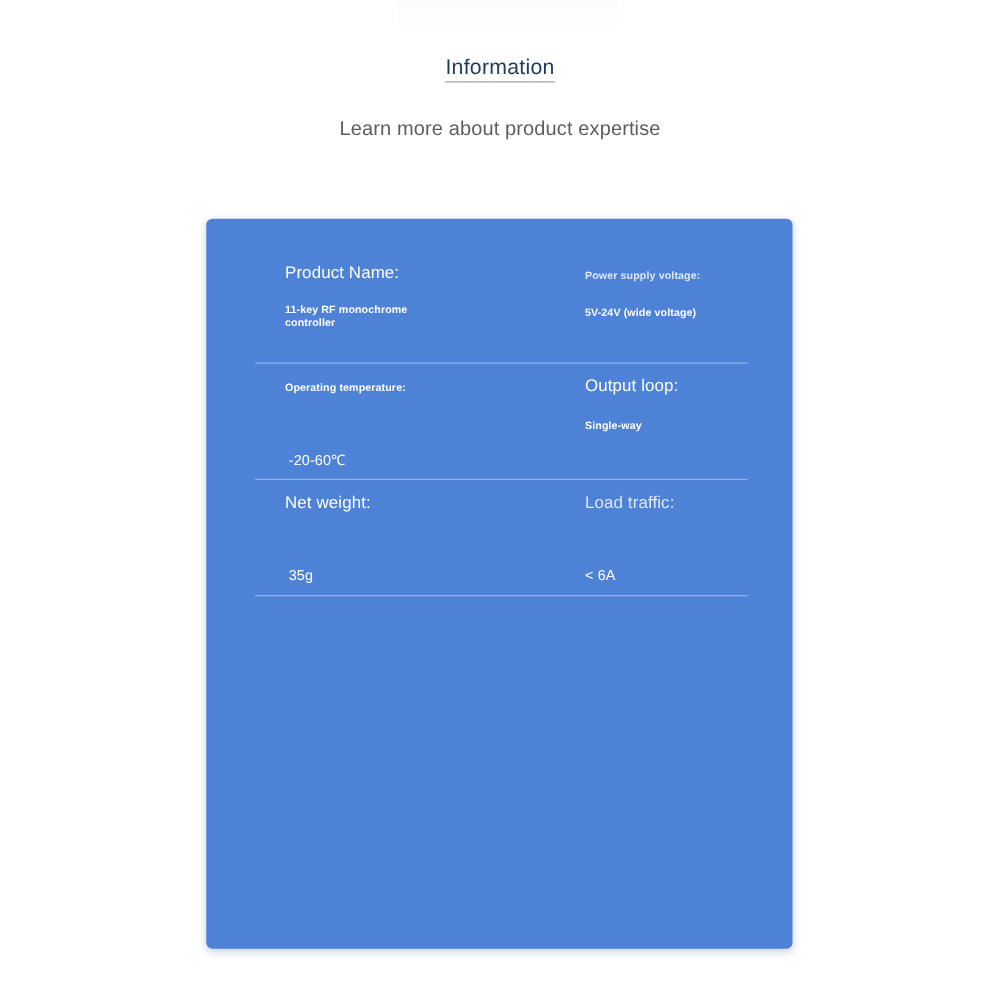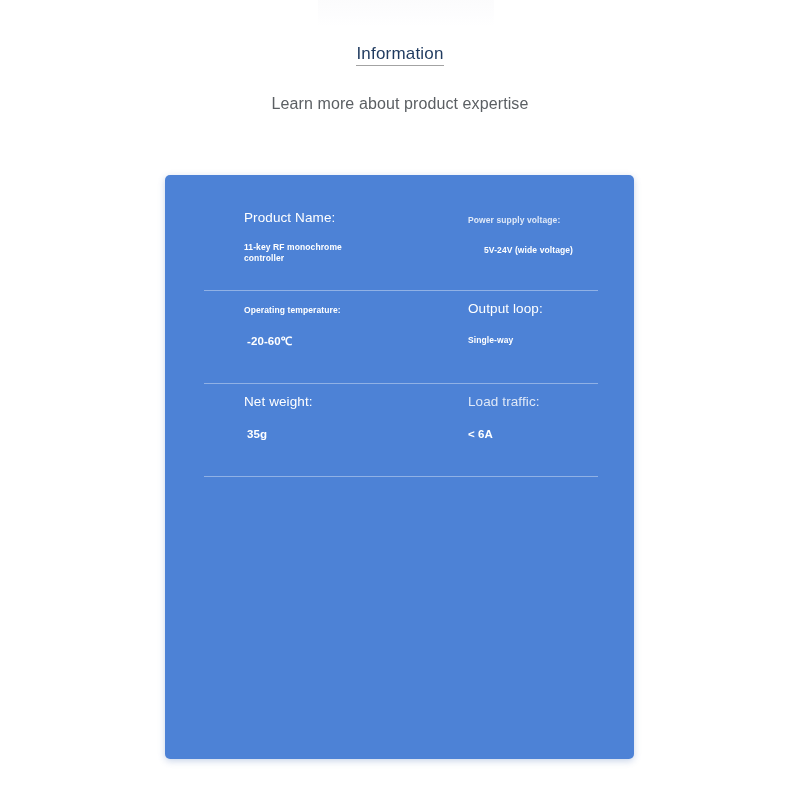--- a/index.html
+++ b/index.html
@@ -88,39 +88,39 @@
   }
   .spec-row.last {
     border-bottom: none;
     height: 90px;
   }
 
   .cell {
     position: absolute;
     top: 0;
   }
-  .cell.left  { left: 40px;  width: 220px; }
+  .cell.left  { left: 24px;  width: 220px; }
   .cell.right { left: 264px; width: 200px; }
 
   .cell-label {
     color: #ffffff;
     white-space: nowrap;
     margin: 0;
   }
   .cell-value {
     color: #ffffff;
     white-space: nowrap;
     margin: 0;
   }
   .cell-value.wrap { white-space: normal; line-height: 11px; }
 
   
   .sz-lg { font-size: 13.5px; font-weight: 400; letter-spacing: .1px; }
   .sz-sm { font-size: 8.5px;  font-weight: 700; letter-spacing: .1px; }
-  .sz-md { font-size: 11.5px; font-weight: 700; letter-spacing: .1px; }
+  .sz-md { font-size: 11.5px; font-weight: 400; letter-spacing: .1px; margin-top: 27px; }
 
   .pad-lbl { padding-top: 12px; }
 
   .dim-lbl { color: rgba(255,255,255,.82); }
 </style>
 </head>
 <body>
 
 <div class="top-ghost"></div>
 
@@ -134,21 +134,21 @@
 <div class="spec-panel">
   <div class="spec-rows">
 
     <div class="spec-row">
       <div class="cell left">
         <p class="cell-label sz-lg pad-lbl">Product Name:</p>
         <p class="cell-value sz-sm wrap" style="position:absolute;top:44px;left:0;width:120px;">11-key RF monochrome controller</p>
       </div>
       <div class="cell right">
         <p class="cell-label sz-sm dim-lbl" style="padding-top:17px;">Power supply voltage:</p>
-        <p class="cell-value sz-sm" style="position:absolute;top:47px;left:0;margin-left:16px;">5V-24V (wide voltage)</p>
+        <p class="cell-value sz-sm" style="position:absolute;top:47px;left:0;">5V-24V (wide voltage)</p>
       </div>
     </div>
 
     <div class="spec-row">
       <div class="cell left">
         <p class="cell-label sz-sm pad-lbl" style="padding-top:14px;">Operating temperature:</p>
         <p class="cell-value sz-md" style="position:absolute;top:42px;left:3px;">-20-60℃</p>
       </div>
       <div class="cell right">
         <p class="cell-label sz-lg" style="padding-top:10px;">Output loop:</p>

